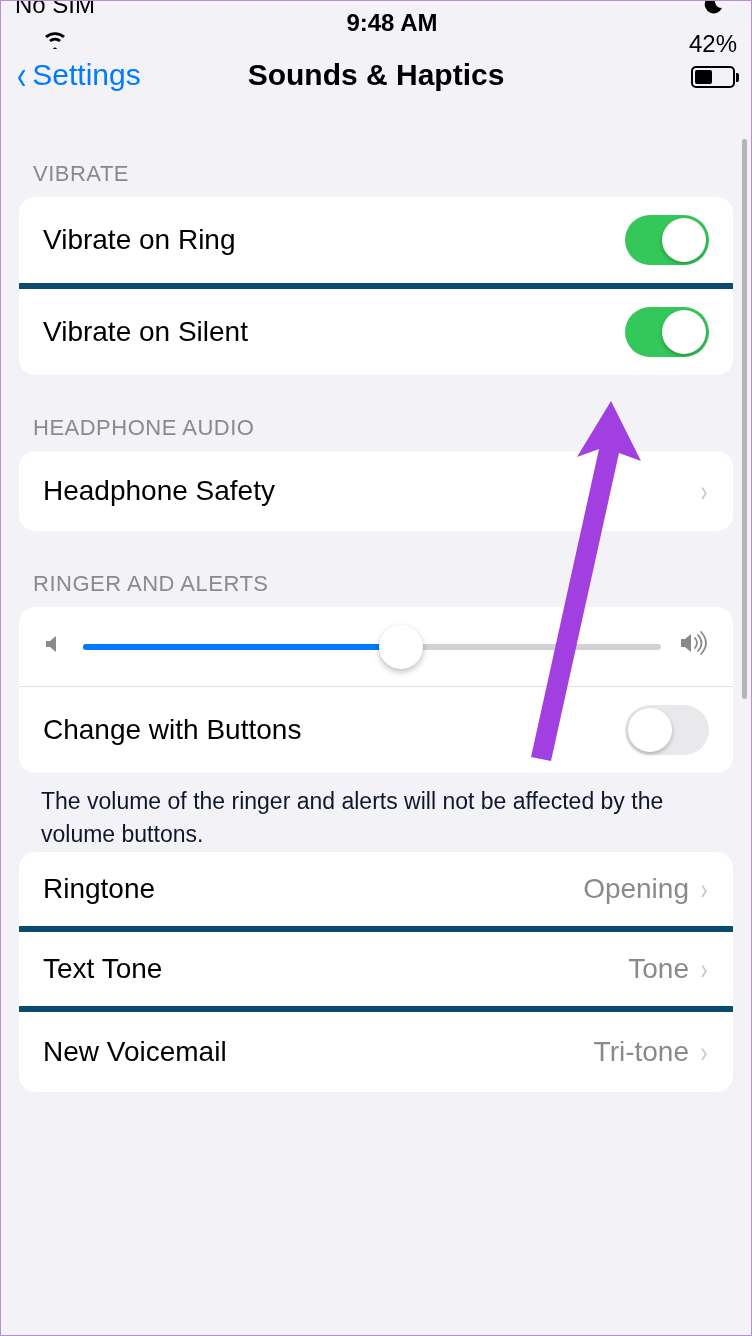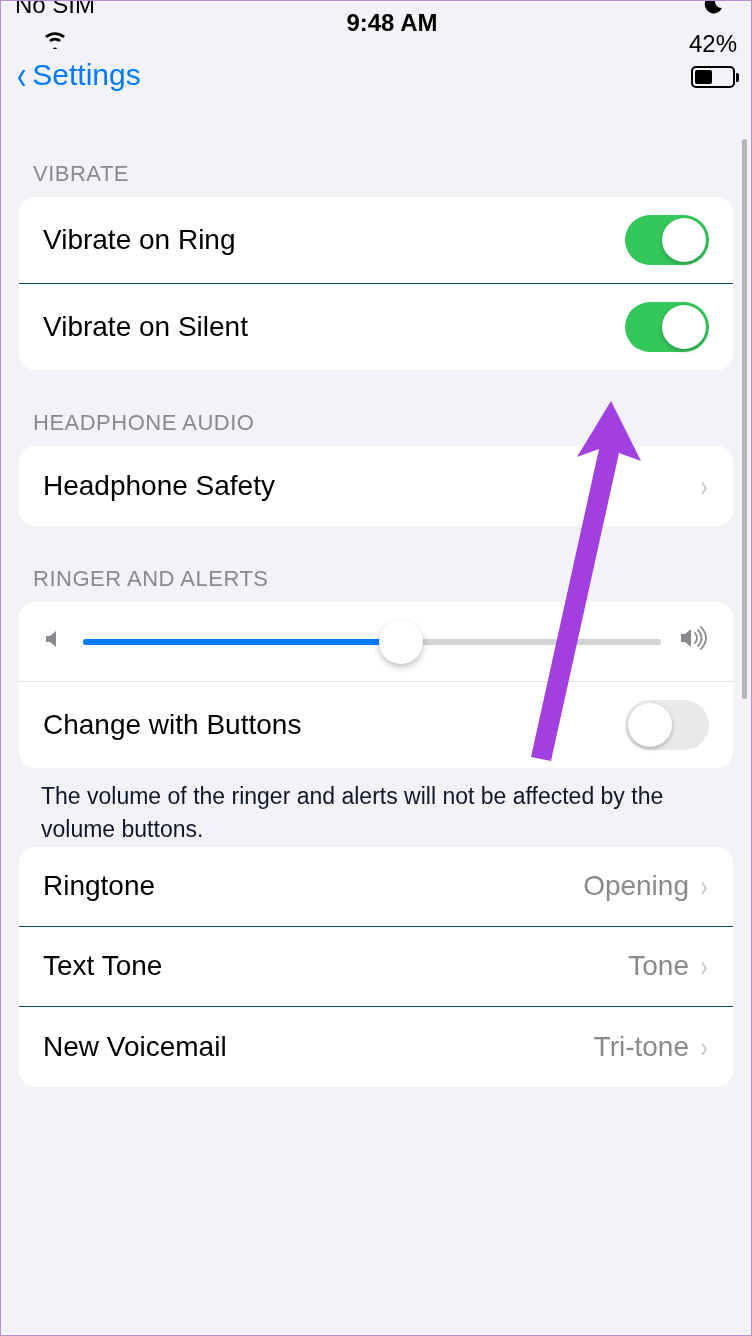--- a/index.html
+++ b/index.html
@@ -56,21 +56,21 @@
   .group {
     background:#fff;
     border-radius:16px;
     margin: 0 8px;
     overflow:hidden;
   }
   .row {
     display:flex; align-items:center; justify-content:space-between;
     padding: 18px 24px;
     min-height:80px;
-    border-bottom:1px solid #0c4a6e;
+    border-bottom:6px solid #0c4a6e;
     font-size:28px;
   }
   .row:last-child { border-bottom:none; }
   .row-label { color:#000; }
   .row-value { color:#8a8a8e; font-size:28px; margin-left:auto; margin-right:10px;text-align:center; }
 
   
   .toggle {
     width:84px; height:50px; border-radius:25px;
     position:relative; flex-shrink:0;
@@ -169,20 +169,21 @@
       <span class="battery-fill" style="width:42%"></span>
     </span>
   </div>
 </div>
 
 <div class="nav-bar">
   <div class="back-button">
     <span class="back-chevron">‹</span>
     <span>Settings</span>
   </div>
+  <div class="nav-title">Sounds &amp; Haptics</div>
 </div>
 
 <div class="scroll-area">
 
   <div class="section-header first">VIBRATE</div>
   <div class="group">
     <div class="row">
       <span class="row-label">Vibrate on Ring</span>
       <div class="toggle on">
           <div class="knob"></div>

